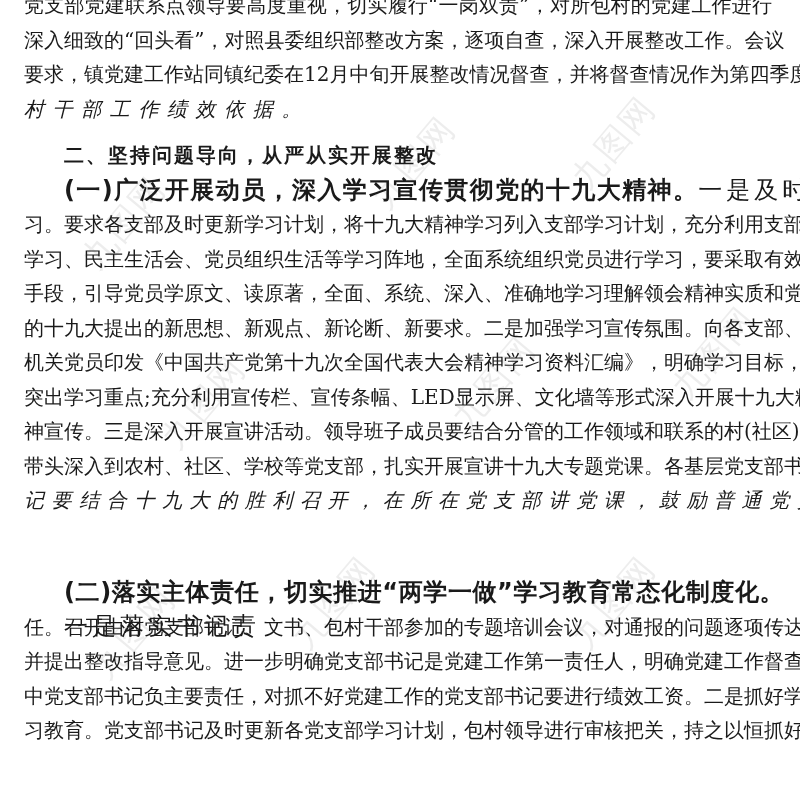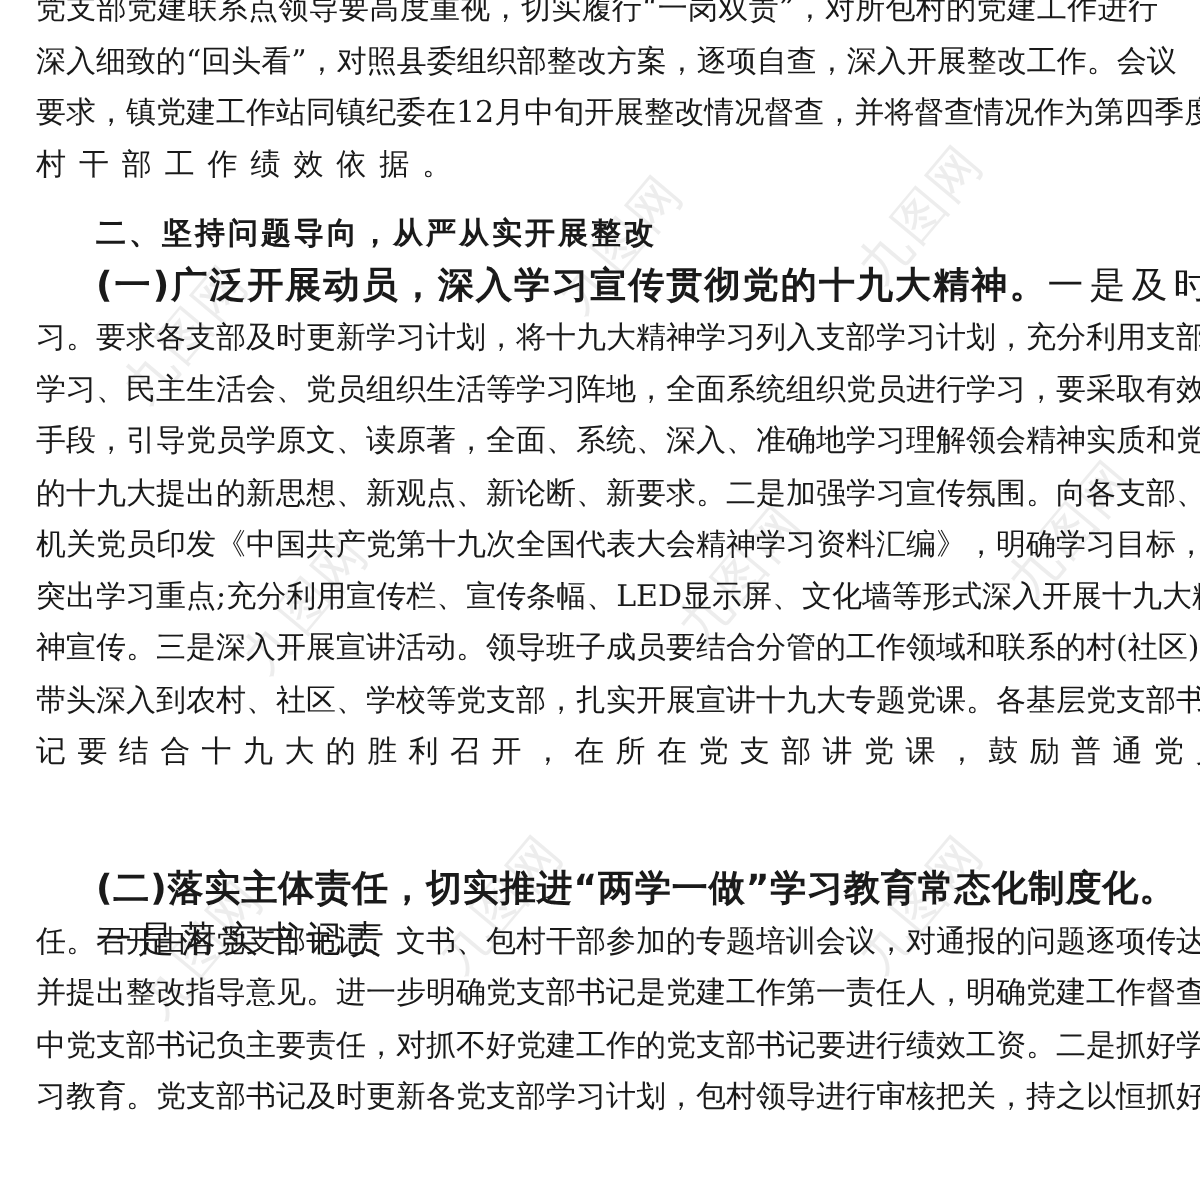--- a/index.html
+++ b/index.html
@@ -30,20 +30,21 @@
       line-height: 34px;
       font-size: 20px;
       white-space: nowrap;
       display: flex;
       justify-content: space-between;
       letter-spacing: 0;
     }
     .line.last {
       justify-content: flex-start;
       letter-spacing: 8.6px;
+      font-style: italic;
     }
     .line span.ch {
       display: inline-block;
     }
     .bold {
       font-weight: bold;
       font-family: "DejaVu Sans", "Liberation Sans", sans-serif;
     }
     .heading {
       position: absolute;

